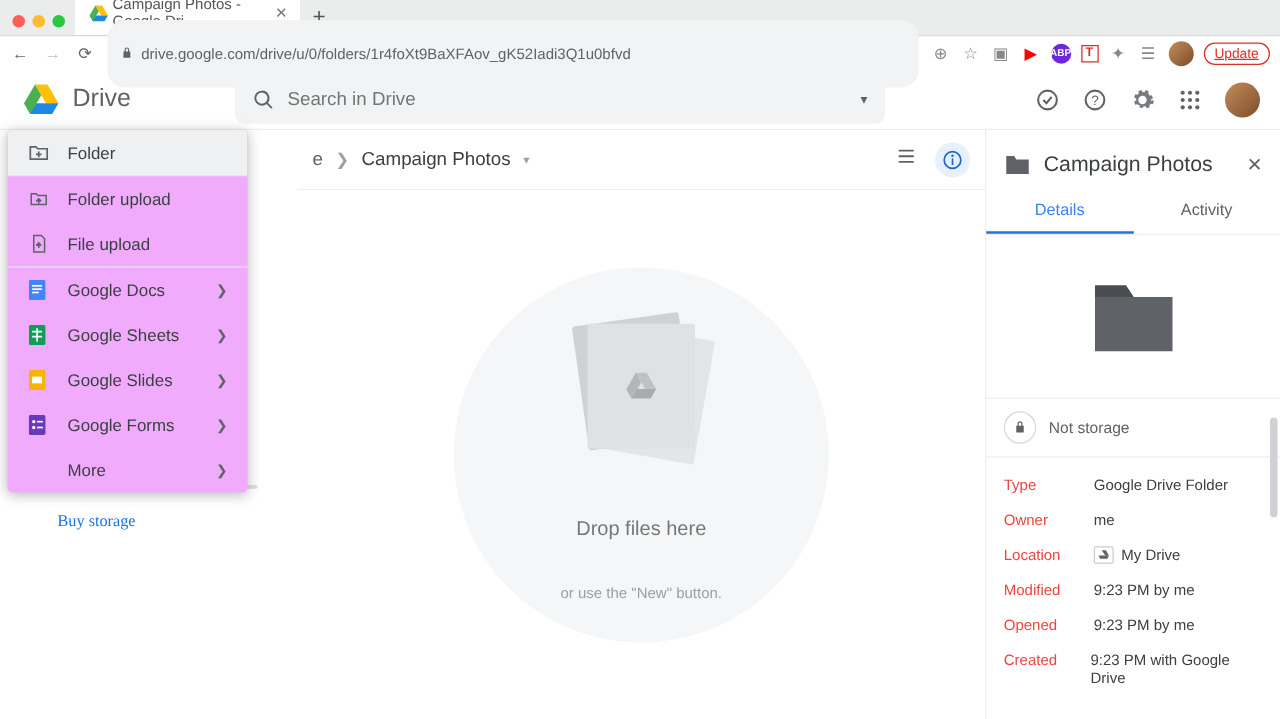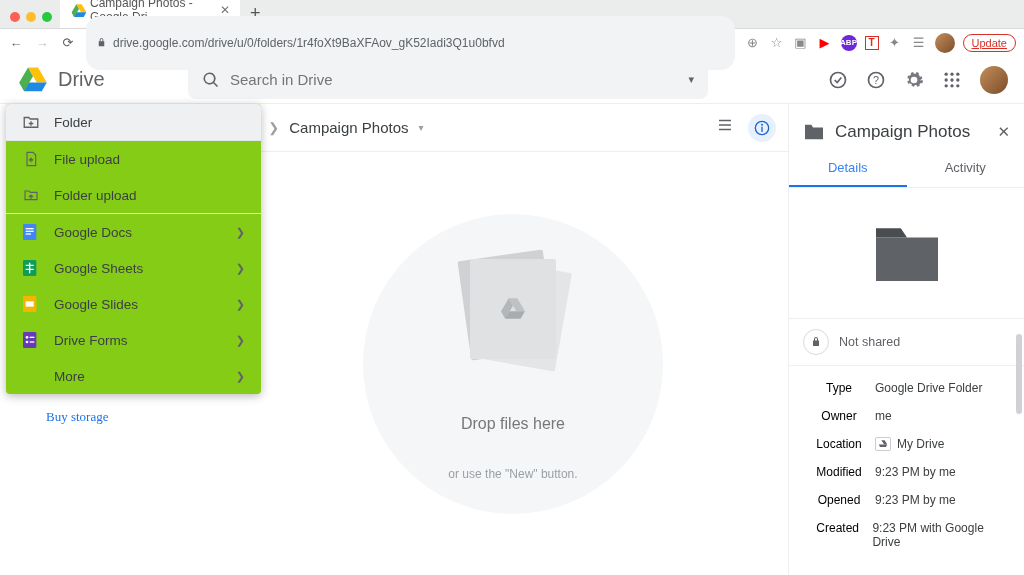--- a/index.html
+++ b/index.html
@@ -31,21 +31,21 @@
   .search-bar input { border:0; background:transparent; outline:0; flex:1; font-size:15px; color:#5f6368; }
   .search-caret { font-size:11px; }
   .header-right { margin-left:auto; display:flex; align-items:center; gap:18px; }
   .hicon { width:20px; height:20px; color:#5f6368; }
 
   
   .app { display:flex; height:calc(575px - 56px - 48px); position:relative; }
   .left-col { width:238px; padding-top:32px; position:relative; }
 
   
-  .ctx { position:absolute; top:0; left:6px; width:255px; background:#84cc16; border-radius:4px; box-shadow:0 2px 10px rgba(0,0,0,.28); overflow:hidden; z-index:50; }
+  .ctx { position:absolute; top:0; left:6px; width:192px; background:#f0abfc; border-radius:4px; box-shadow:0 2px 10px rgba(0,0,0,.28); overflow:hidden; z-index:50; }
   .ctx-item { display:flex; align-items:center; gap:14px; height:36px; padding:0 16px; font-size:13.5px; color:#3c4043; cursor:pointer; }
   .ctx-item.hover { background:#eef0f1; }
   .ctx-item .ci-icon { width:18px; height:18px; display:flex; align-items:center; justify-content:center; color:#5f6368; }
   .ctx-item .arrow { margin-left:auto; color:#5f6368; font-size:11px; }
   .ctx-sep { height:1px; background:#e3e5e7; }
 
   .storage { position:absolute; bottom:150px; left:46px; width:160px; font-size:12px; color:#5f6368; }
   .storage .bar { height:3px; background:#e0e0e0; margin-top:6px; border-radius:2px; overflow:hidden; }
   .storage .fill { height:100%; width:80%; background:#1a73e8; }
   .buy-link { color:#1a73e8; font-size:13px; margin-top:18px; display:block;font-family:Liberation Serif, serif; }
@@ -76,21 +76,21 @@
   .rp-close { color:#5f6368; font-size:15px; }
   .rp-tabs { display:flex; border-bottom:1px solid #eee; }
   .rp-tab { flex:1; text-align:center; padding:10px 0; font-size:13px; color:#5f6368; }
   .rp-tab.active { color:#3b82f6; border-bottom:2px solid #1a73e8; font-weight:500; }
   .rp-body { flex:1; overflow:auto; }
   .rp-folder-ico { display:flex; align-items:center; justify-content:center; height:130px; }
   .rp-share { display:flex; align-items:center; gap:10px; height:48px; border-top:1px solid #eee; border-bottom:1px solid #eee; padding:0 14px; font-size:12.5px; color:#5f6368;}
   .share-circ { width:26px; height:26px; border-radius:50%; border:1px solid #d7d9db; display:flex; align-items:center; justify-content:center; }
   .meta { padding:8px 14px; }
   .meta-row { display:flex; padding:7px 0; font-size:12px; }
-  .meta-row .k { width:72px; color:#000000;text-align:center; }
+  .meta-row .k { width:72px; color:#ef4444; }
   .meta-row .v { color:#3c4043; display:flex; align-items:center; gap:6px; }
 
   .drive-tri { width:18px; height:16px; }
   .scrollbar { position:absolute; right:2px; top:230px; width:6px; height:80px; background:#cfd1d4; border-radius:3px; }
 
   .avatar { width:28px; height:28px; border-radius:50%; background:linear-gradient(135deg,#c58e5a,#7a4d2b); }
   .avatar-sm { width:20px; height:20px; border-radius:50%; background:linear-gradient(135deg,#c58e5a,#7a4d2b); }
 
   svg { display:block; }
 </style>
@@ -198,35 +198,35 @@
             <svg width="18" height="18" viewBox="0 0 24 24">
               <path fill="none" stroke="#5f6368" stroke-width="1.8" d="M3 6h6l2 2h10v11H3z"></path>
               <path stroke="#5f6368" stroke-width="1.8" d="M12 11v6M9 14h6"></path>
             </svg>
           </span>
         <span>Folder</span>
       </div>
       <div class="ctx-sep"></div>
       <div class="ctx-item">
         <span class="ci-icon">
-            <svg width="16" height="18" viewBox="0 0 24 24">
-              <path fill="none" stroke="#5f6368" stroke-width="1.8" d="M6 2h9l4 4v16H6z"></path>
-              <path stroke="#5f6368" stroke-width="1.8" d="M12 17v-6m-3 3l3-3 3 3"></path>
-            </svg>
-          </span>
-        <span>File upload</span>
-      </div>
-      <div class="ctx-item">
-        <span class="ci-icon">
             <svg width="18" height="16" viewBox="0 0 24 24">
               <path fill="none" stroke="#5f6368" stroke-width="1.8" d="M3 6h6l2 2h10v11H3z"></path>
               <path stroke="#5f6368" stroke-width="1.8" d="M12 18v-6m-3 3l3-3 3 3"></path>
             </svg>
           </span>
         <span>Folder upload</span>
+      </div>
+      <div class="ctx-item">
+        <span class="ci-icon">
+            <svg width="16" height="18" viewBox="0 0 24 24">
+              <path fill="none" stroke="#5f6368" stroke-width="1.8" d="M6 2h9l4 4v16H6z"></path>
+              <path stroke="#5f6368" stroke-width="1.8" d="M12 17v-6m-3 3l3-3 3 3"></path>
+            </svg>
+          </span>
+        <span>File upload</span>
       </div>
       <div class="ctx-sep"></div>
       <div class="ctx-item">
         <span class="ci-icon">
             <svg width="16" height="18" viewBox="0 0 24 24">
               <rect width="20" height="24" rx="2" fill="#4285F4"></rect>
               <rect x="4" y="6" width="12" height="2" fill="#fff"></rect>
               <rect x="4" y="10" width="12" height="2" fill="#fff"></rect>
               <rect x="4" y="14" width="8" height="2" fill="#fff"></rect>
             </svg>
@@ -257,21 +257,21 @@
       <div class="ctx-item">
         <span class="ci-icon">
             <svg width="16" height="18" viewBox="0 0 24 24">
               <rect width="20" height="24" rx="2" fill="#673AB7"></rect>
               <circle cx="6" cy="8" r="2" fill="#fff"></circle>
               <rect x="10" y="7" width="7" height="2" fill="#fff"></rect>
               <circle cx="6" cy="15" r="2" fill="#fff"></circle>
               <rect x="10" y="14" width="7" height="2" fill="#fff"></rect>
             </svg>
           </span>
-        <span>Drive Forms</span>
+        <span>Google Forms</span>
         <span class="arrow">❯</span>
       </div>
       <div class="ctx-item">
         <span class="ci-icon"></span>
         <span>More</span>
         <span class="arrow">❯</span>
       </div>
     </div>
 
     <div class="storage">
@@ -341,21 +341,21 @@
             <path fill="#5f6368" d="M2 5h20v14H2z"></path>
             <path fill="#4a4d50" d="M2 2h8l2 3H2z"></path>
           </svg>
       </div>
       <div class="rp-share">
         <span class="share-circ">
             <svg width="12" height="12" viewBox="0 0 24 24">
               <path fill="#5f6368" d="M12 2a4 4 0 0 0-4 4v3H6v11h12V9h-2V6a4 4 0 0 0-4-4zm-2 4a2 2 0 1 1 4 0v3h-4z"></path>
             </svg>
           </span>
-        <span>Not shared</span>
+        <span>Not storage</span>
       </div>
       <div class="meta">
         <div class="meta-row">
             <span class="k">Type</span>
             <span class="v">Google Drive Folder</span>
           </div>
         <div class="meta-row">
             <span class="k">Owner</span>
             <span class="v">me</span>
           </div>

